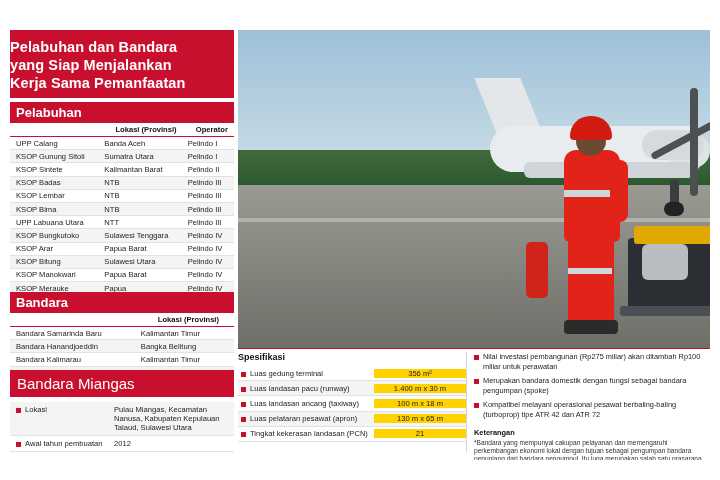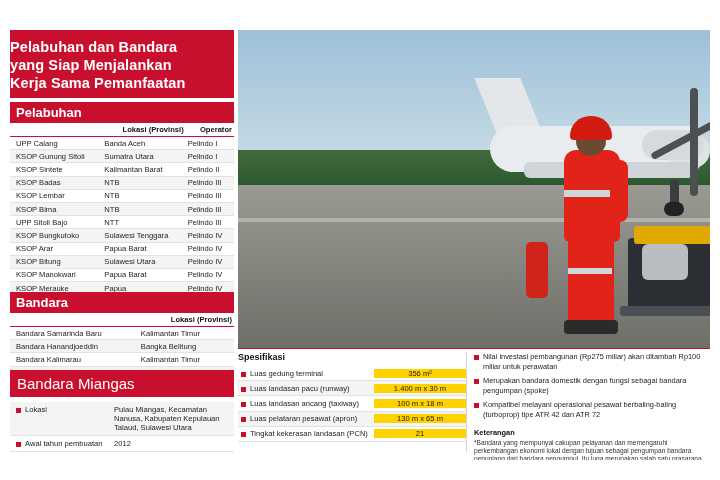--- a/index.html
+++ b/index.html
@@ -9,21 +9,21 @@
 
   
   .left-col{position:absolute;left:0;top:0;width:224px;height:430px;background:#ffffff;}
 
   .headline{position:absolute;left:0;top:0;width:224px;height:68px;background:#c8102e;color:#ffffff;}
   .headline .hl-line{font-size:14.5px;font-weight:bold;line-height:18px;letter-spacing:.1px;}
   .headline .hl1{padding-top:8px;}
 
   .sec-title{background:#c8102e;color:#ffffff;font-size:13px;font-weight:bold;padding:3px 0 3px 6px;}
   .tbl{width:224px;border-collapse:collapse;}
-  .tbl th{font-size:7.6px;color:#111;text-align:right;font-weight:bold;padding:2px 2px 2px 6px;border-bottom:1px solid #c8102e;background:#ffffff;}
+  .tbl th{font-size:7.6px;color:#111;text-align:center;font-weight:bold;padding:2px 2px 2px 6px;border-bottom:1px solid #c8102e;background:#ffffff;}
   .tbl td{font-size:7.6px;color:#222;padding:1.6px 2px 1.6px 6px;border-bottom:1px solid #e2e2e2;}
   .tbl td.c2{padding-left:2px;}
   .tbl td.c3{padding-left:2px;}
   .tbl tr:nth-child(even) td{background:#f4f4f4;}
 
   .table-wrap{position:absolute;left:0;width:224px;}
   #pelabuhan-block{top:72px;}
   #bandara-block{top:262px;}
 
   .miangas-title{position:absolute;left:0;top:340px;width:224px;background:#c8102e;color:#fff;font-size:15px;font-weight:normal;padding:5px 0 5px 7px;box-sizing:border-box;}
@@ -136,21 +136,21 @@
                 <td>KSOP Lembar</td>
                 <td class="c2">NTB</td>
                 <td class="c3">Pelindo III</td>
               </tr>
             <tr>
                 <td>KSOP Bima</td>
                 <td class="c2">NTB</td>
                 <td class="c3">Pelindo III</td>
               </tr>
             <tr>
-                <td>UPP Sitoli Bajo</td>
+                <td>UPP Labuana Utara</td>
                 <td class="c2">NTT</td>
                 <td class="c3">Pelindo III</td>
               </tr>
             <tr>
                 <td>KSOP Bungkutoko</td>
                 <td class="c2">Sulawesi Tenggara</td>
                 <td class="c3">Pelindo IV</td>
               </tr>
             <tr>
                 <td>KSOP Arar</td>

